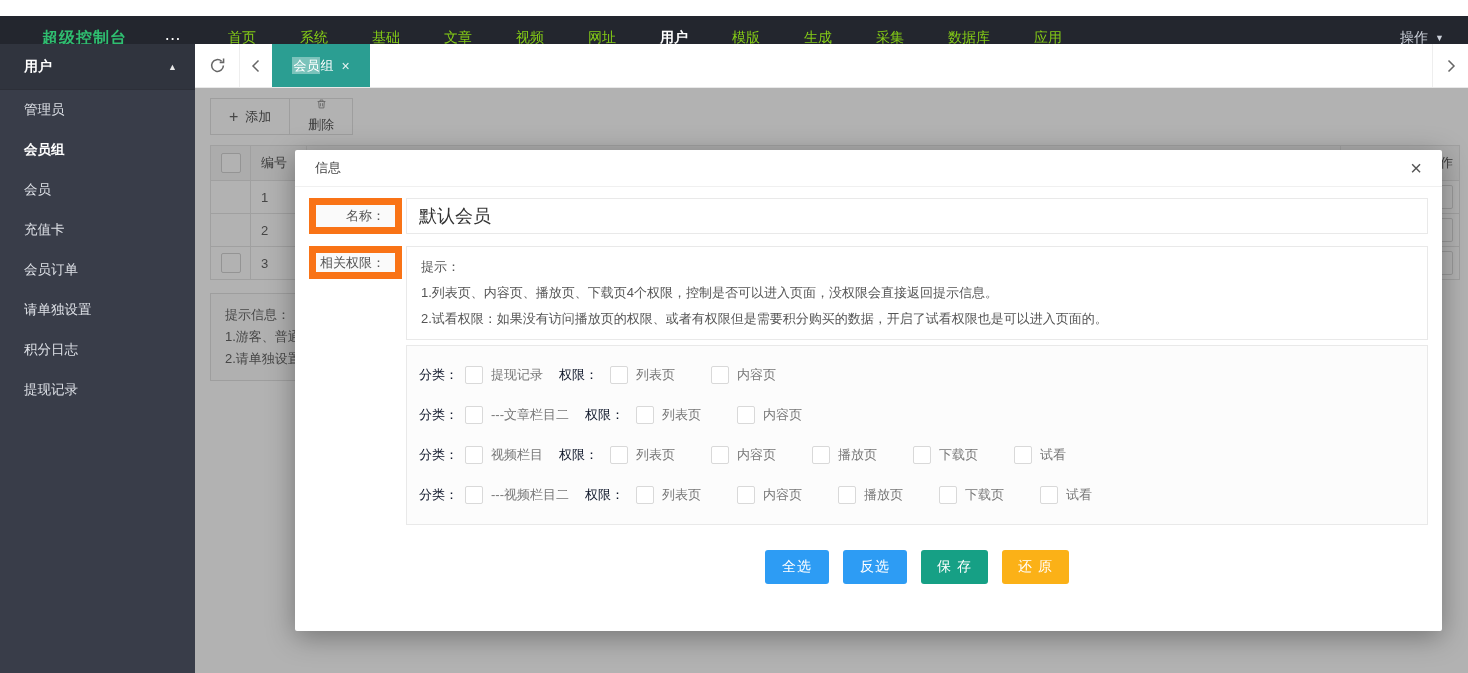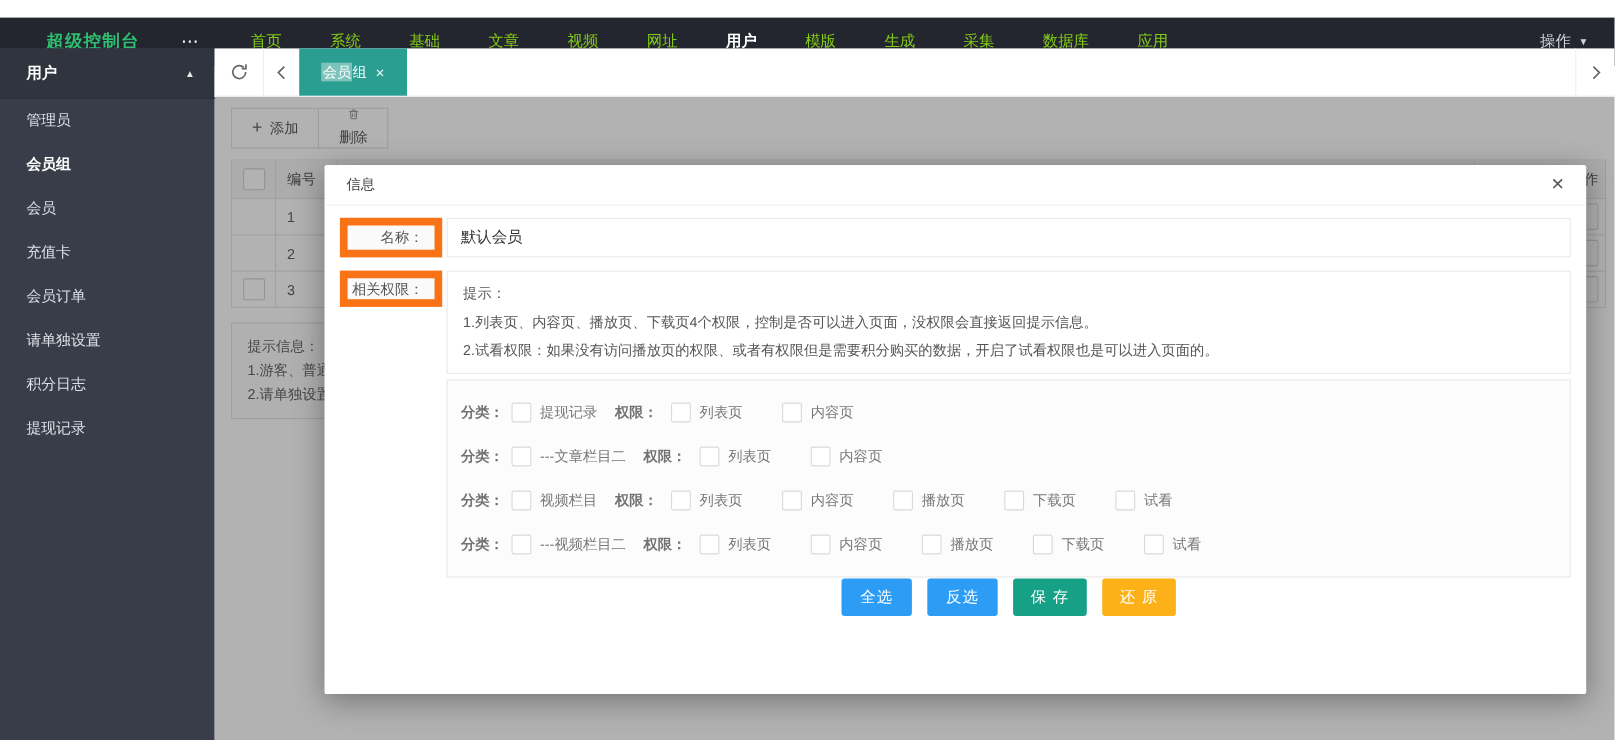--- a/index.html
+++ b/index.html
@@ -83,33 +83,33 @@
   .modal-head { height:37px; display:flex; align-items:center; padding:0 20px;
     border-bottom:1px solid #F0F0F0; font-size:13px; color:#444; }
   .modal-close { margin-left:auto; font-size:20px; color:#555; cursor:pointer; line-height:1; }
   .modal-body { padding:11px 14px; }
   .frow { display:flex; align-items:flex-start; margin-bottom:12px; }
   .flabel { width:93px; flex:none; height:36px; background:#FAFAFA; border:7px solid #f97316;
     display:flex; align-items:center; justify-content:flex-end; padding-right:10px;
     font-size:13px; color:#555; }
   .flabel.short { height:33px; }
   .name-input { flex:1; height:36px; border:1px solid #E9E9E9; margin-left:4px;
-    padding:0 12px; font-size:14px; color:#333; outline:none;
+    padding:0 12px; font-size:18px; color:#333; outline:none;
     font-family:"Liberation Sans","DejaVu Sans",sans-serif; }
   .perm-col { flex:1; margin-left:4px; }
   .perm-tip { border:1px solid #E9E9E9; padding:7px 14px; font-size:13px; color:#555;
     line-height:26px; }
   .perm-box { border:1px solid #E9E9E9; background:#FCFCFC; margin-top:5px; padding:9px 12px; }
   .cat-row { display:flex; align-items:center; height:40px; font-size:13px; color:#777; }
-  .b { font-weight:bold; color:#737373; }
+  .b { font-weight:normal; color:#0f172a; }
   .cat-row .cb { width:18px; height:18px; margin:0 8px 0 7px; border-color:#D9D9D9; }
   .cat-name { margin-right:16px; }
   .perm-pair { display:flex; align-items:center; margin-right:24px; }
   .perm-pair .cb { margin:0 8px 0 12px; }
-  .btn-row { display:flex; justify-content:center; gap:14px; margin-top:1px; }
+  .btn-row { display:flex; justify-content:center; gap:14px; margin-top:25px; }
   .mbtn { height:34px; min-width:64px; padding:0 16px; border:none; border-radius:3px;
     color:#fff; font-size:14px; cursor:pointer; letter-spacing:1px;
     font-family:"Liberation Sans","DejaVu Sans",sans-serif; }
   .mbtn.blue { background:#2D9CF4; }
   .mbtn.green { background:#16A085; }
   .mbtn.yellow { background:#FBB117; }
 
   .icon-svg { display:block; }
 </style>
 </head>

